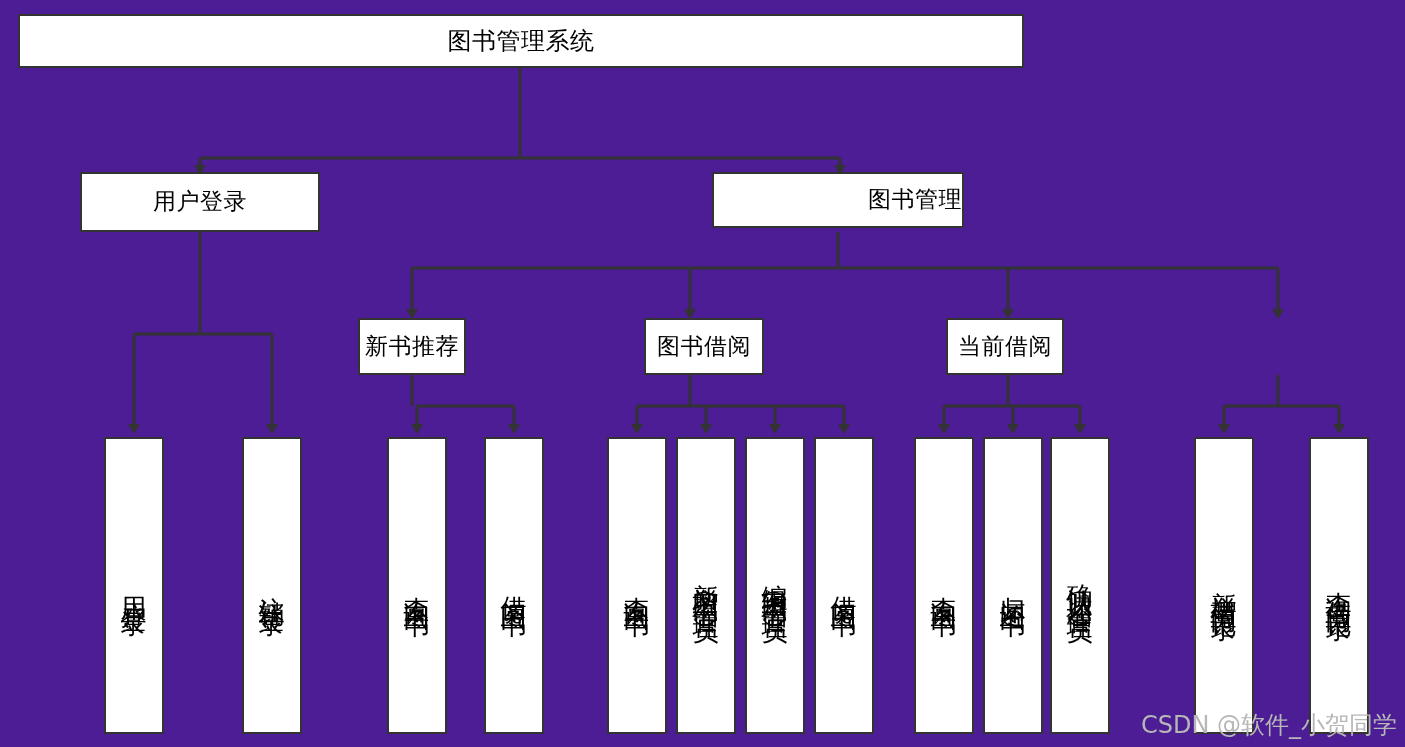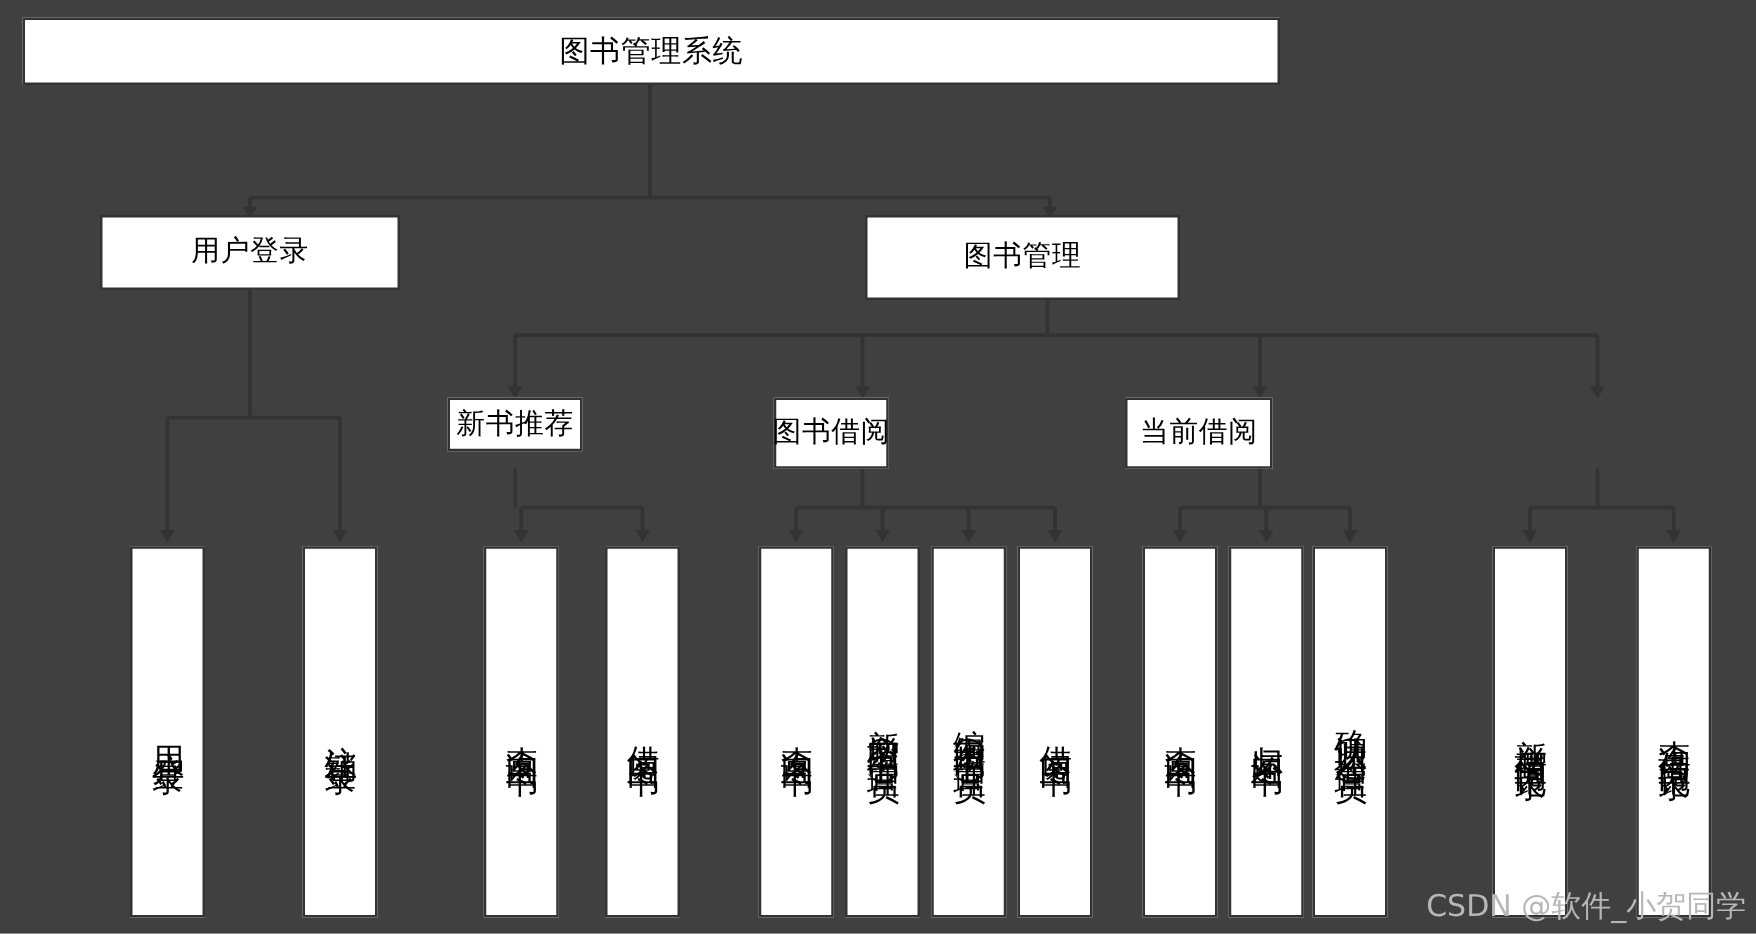--- a/index.html
+++ b/index.html
@@ -8,21 +8,21 @@
     padding: 0;
     background: #ffffff;
   }
   body {
     font-family: "DejaVu Sans", "Liberation Sans", sans-serif;
   }
   #canvas {
     position: relative;
     width: 1405px;
     height: 747px;
-    background: #404040;
+    background: #4c1d95;
     overflow: hidden;
   }
   #edges {
     position: absolute;
     left: 0;
     top: 0;
     width: 1405px;
     height: 747px;
     pointer-events: none;
   }
@@ -128,31 +128,31 @@
     </g>
   </svg>
 
   <div class="node horiz root" style="left:18px; top:14px; width:1006px; height:54px;">
     <span class="label">图书管理系统</span>
   </div>
 
   <div class="node horiz" style="left:80px; top:172px; width:240px; height:60px;">
     <span class="label">用户登录</span>
   </div>
-  <div class="node horiz" style="left:692px; top:172px; width:252px; height:68px;">
+  <div class="node horiz" style="left:712px; top:172px; width:252px; height:56px;justify-content:flex-end;">
     <span class="label">图书管理</span>
   </div>
 
-  <div class="node horiz" style="left:358px; top:318px; width:108px; height:43px;justify-content:center;">
+  <div class="node horiz" style="left:358px; top:318px; width:108px; height:57px;justify-content:center;">
     <span class="label">新书推荐</span>
   </div>
-  <div class="node horiz" style="left:619px; top:318px; width:92px; height:57px;">
+  <div class="node horiz" style="left:644px; top:318px; width:120px; height:57px;">
     <span class="label">图书借阅</span>
   </div>
-  <div class="node horiz" style="left:900px; top:318px; width:118px; height:57px;">
+  <div class="node horiz" style="left:946px; top:318px; width:118px; height:57px;">
     <span class="label">当前借阅</span>
   </div>
 
   <div class="node vert" style="left:104px; top:437px; width:60px; height:297px;">
     <span class="label">用户登录</span>
   </div>
   <div class="node vert" style="left:242px; top:437px; width:60px; height:297px;">
     <span class="label">注销登录</span>
   </div>
 

